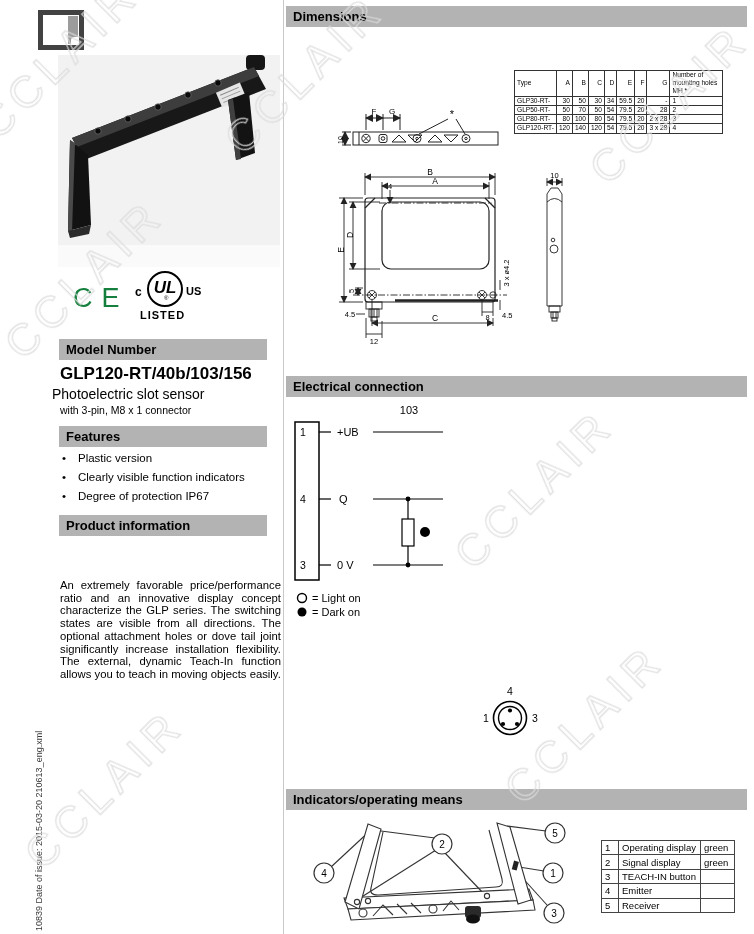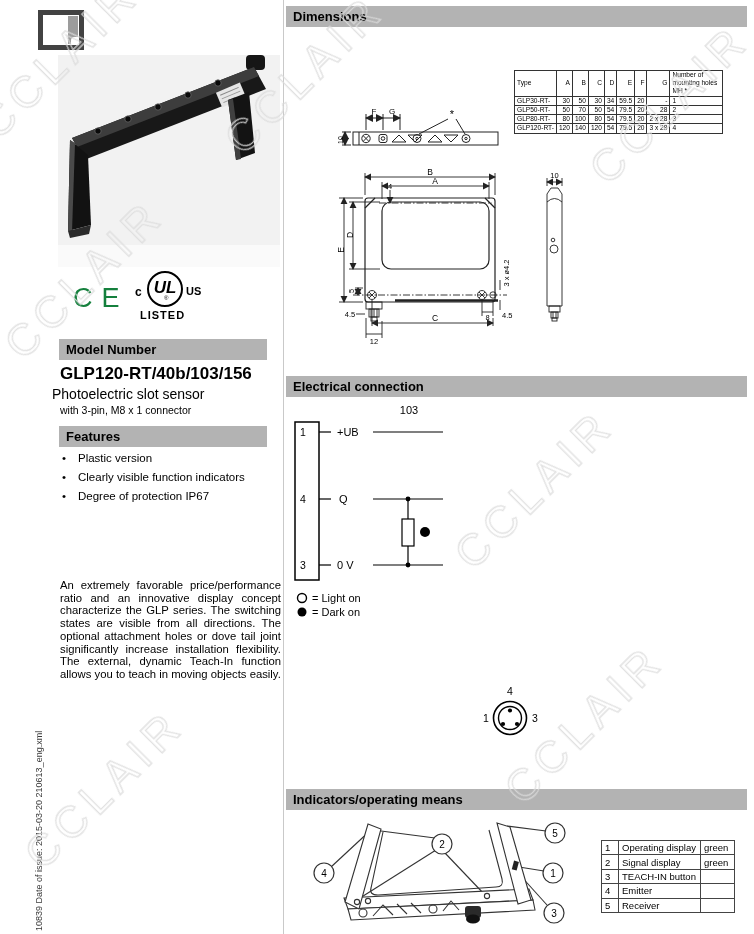--- a/index.html
+++ b/index.html
@@ -120,20 +120,21 @@
   <div class="feature" style="top:452px">
     <span class="blt">•</span><span>Plastic version</span>
   </div>
   <div class="feature" style="top:471px">
     <span class="blt">•</span><span>Clearly visible function indicators</span>
   </div>
   <div class="feature" style="top:490px">
     <span class="blt">•</span><span>Degree of protection IP67</span>
   </div>
 
+  <div class="sec-hdr hdr-left" style="top:515px">Product information</div>
   <div class="pinfo">An extremely favorable price/performance ratio and an innovative display concept characterize the GLP series. The switching states are visible from all directions. The optional attachment holes or dove tail joint significantly increase installation flexibility. The external, dynamic Teach-In function allows you to teach in moving objects easily.</div>
 
   <div class="sec-hdr hdr-right" style="top:6px">Dimensions</div>
 
   <table class="dims-table">
     <colgroup>
         <col style="width:31px">
         <col style="width:12px">
         <col style="width:13px">
         <col style="width:12px">

